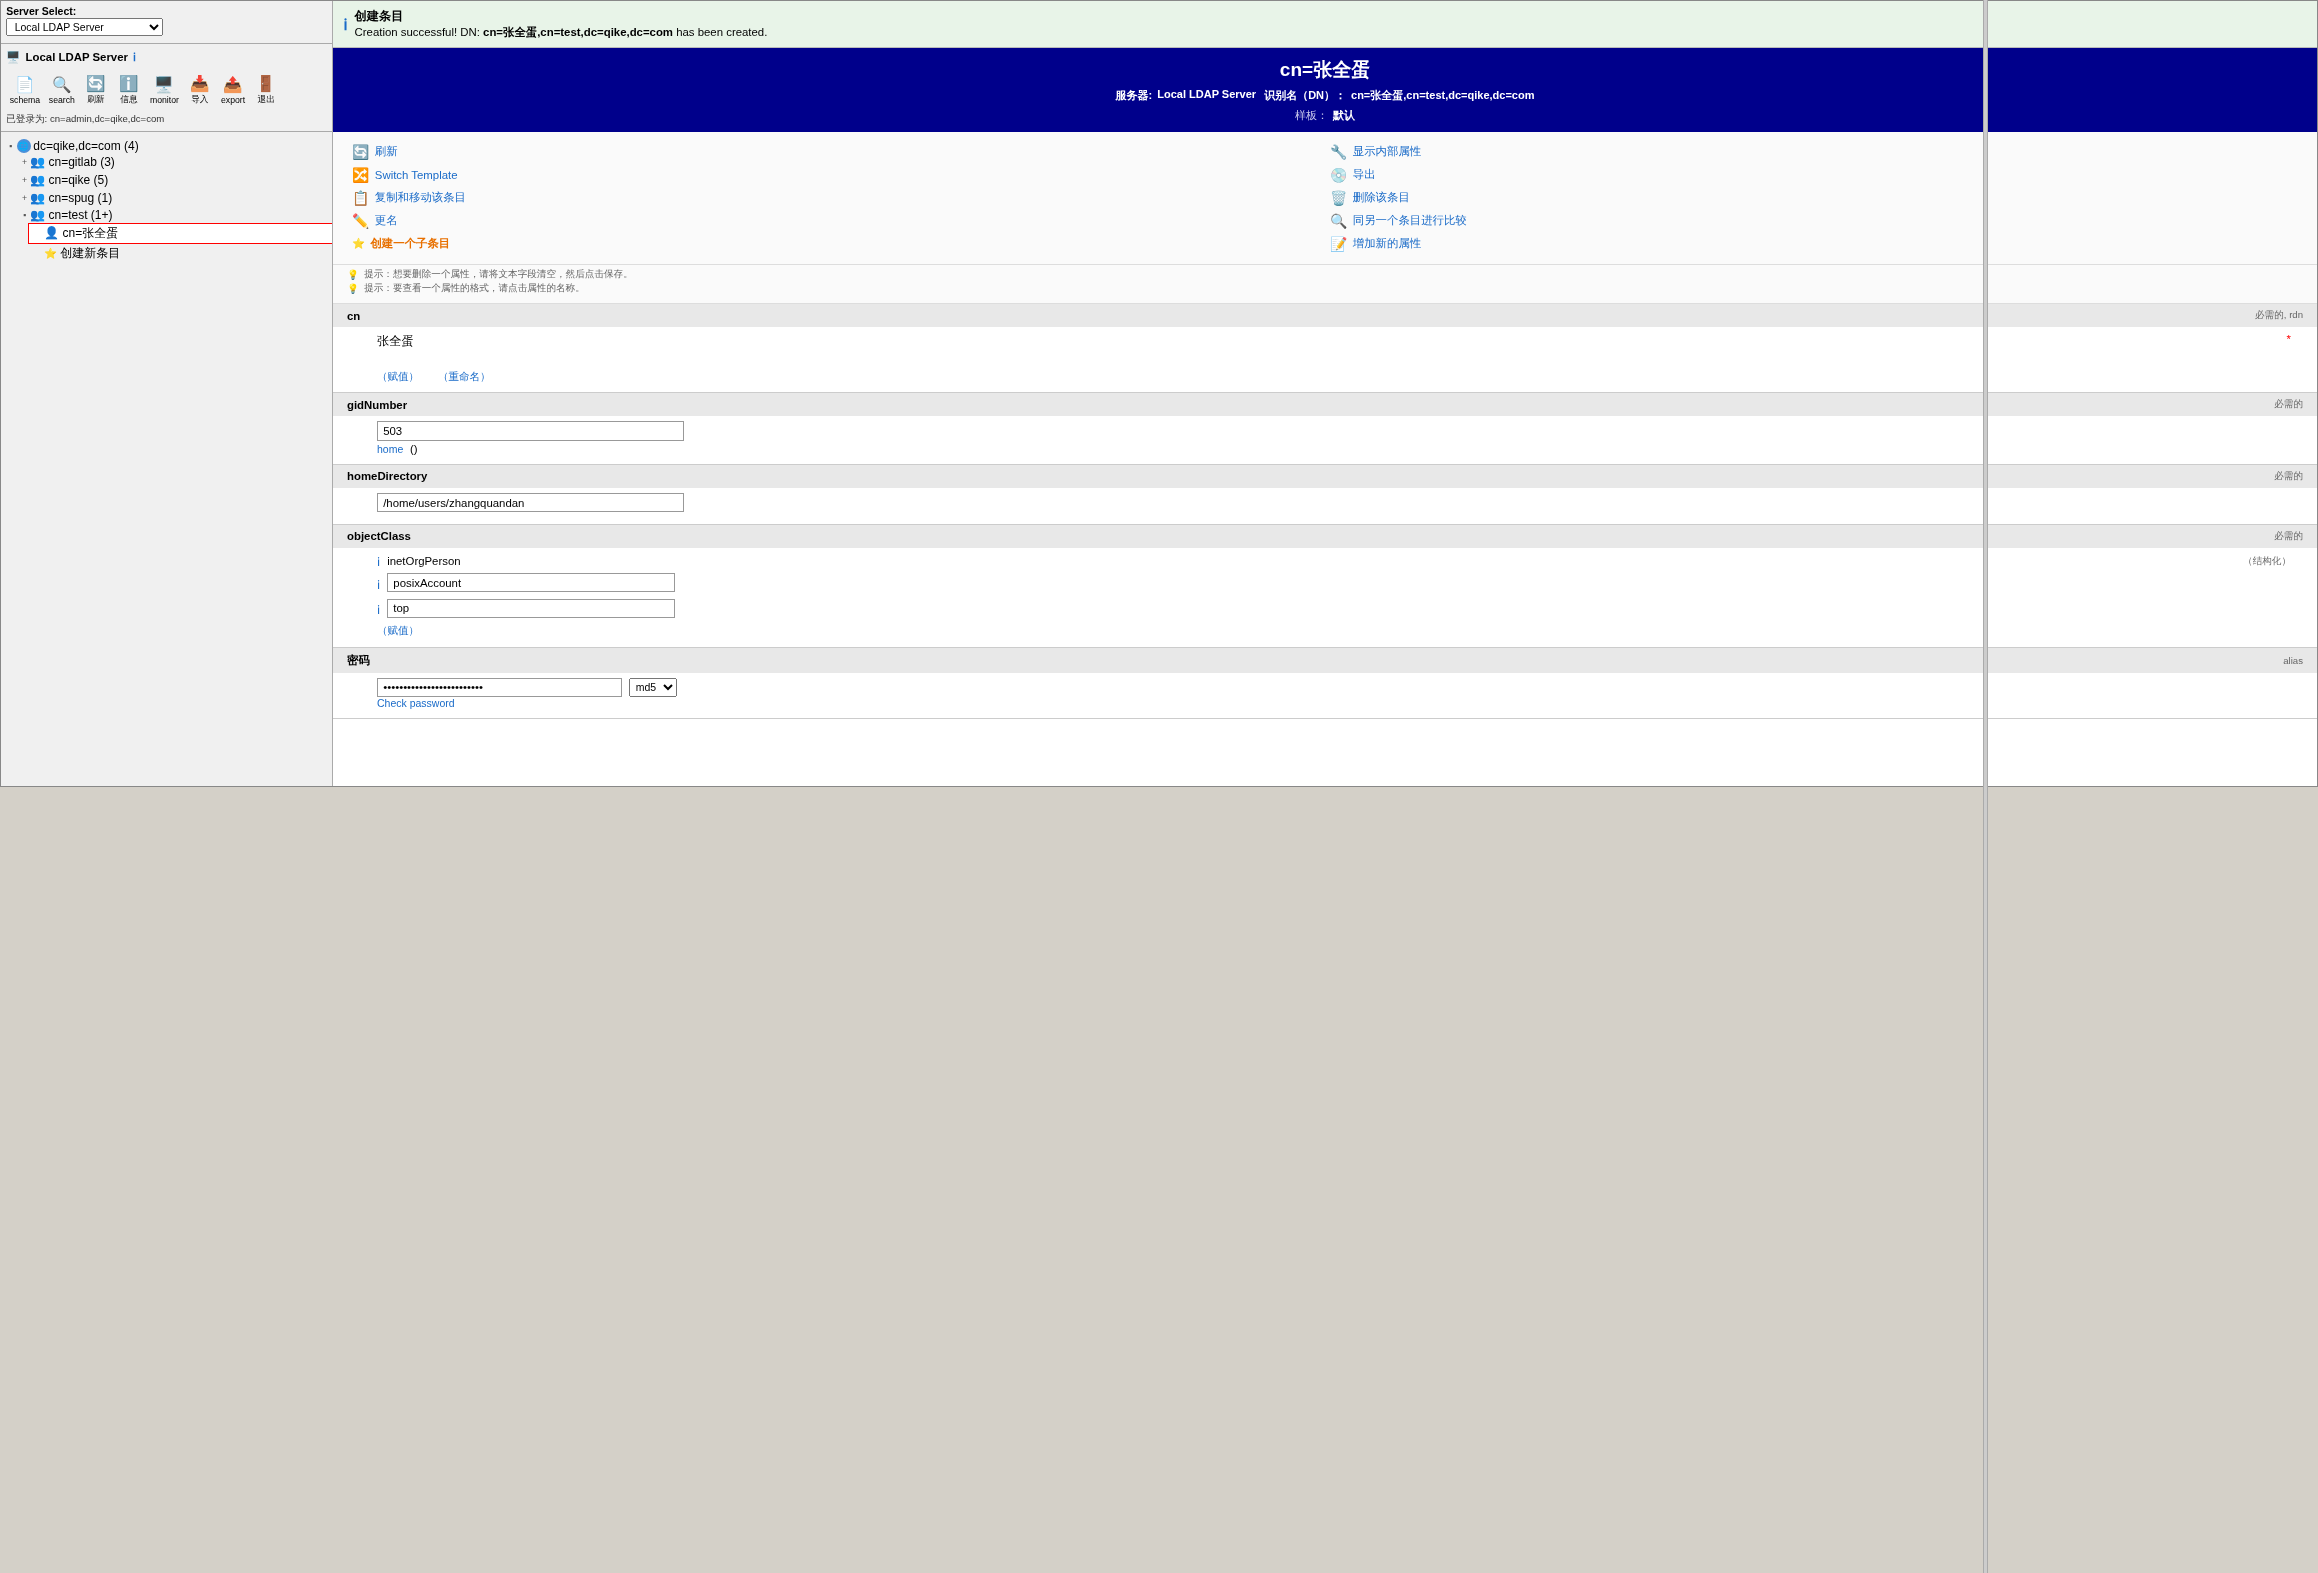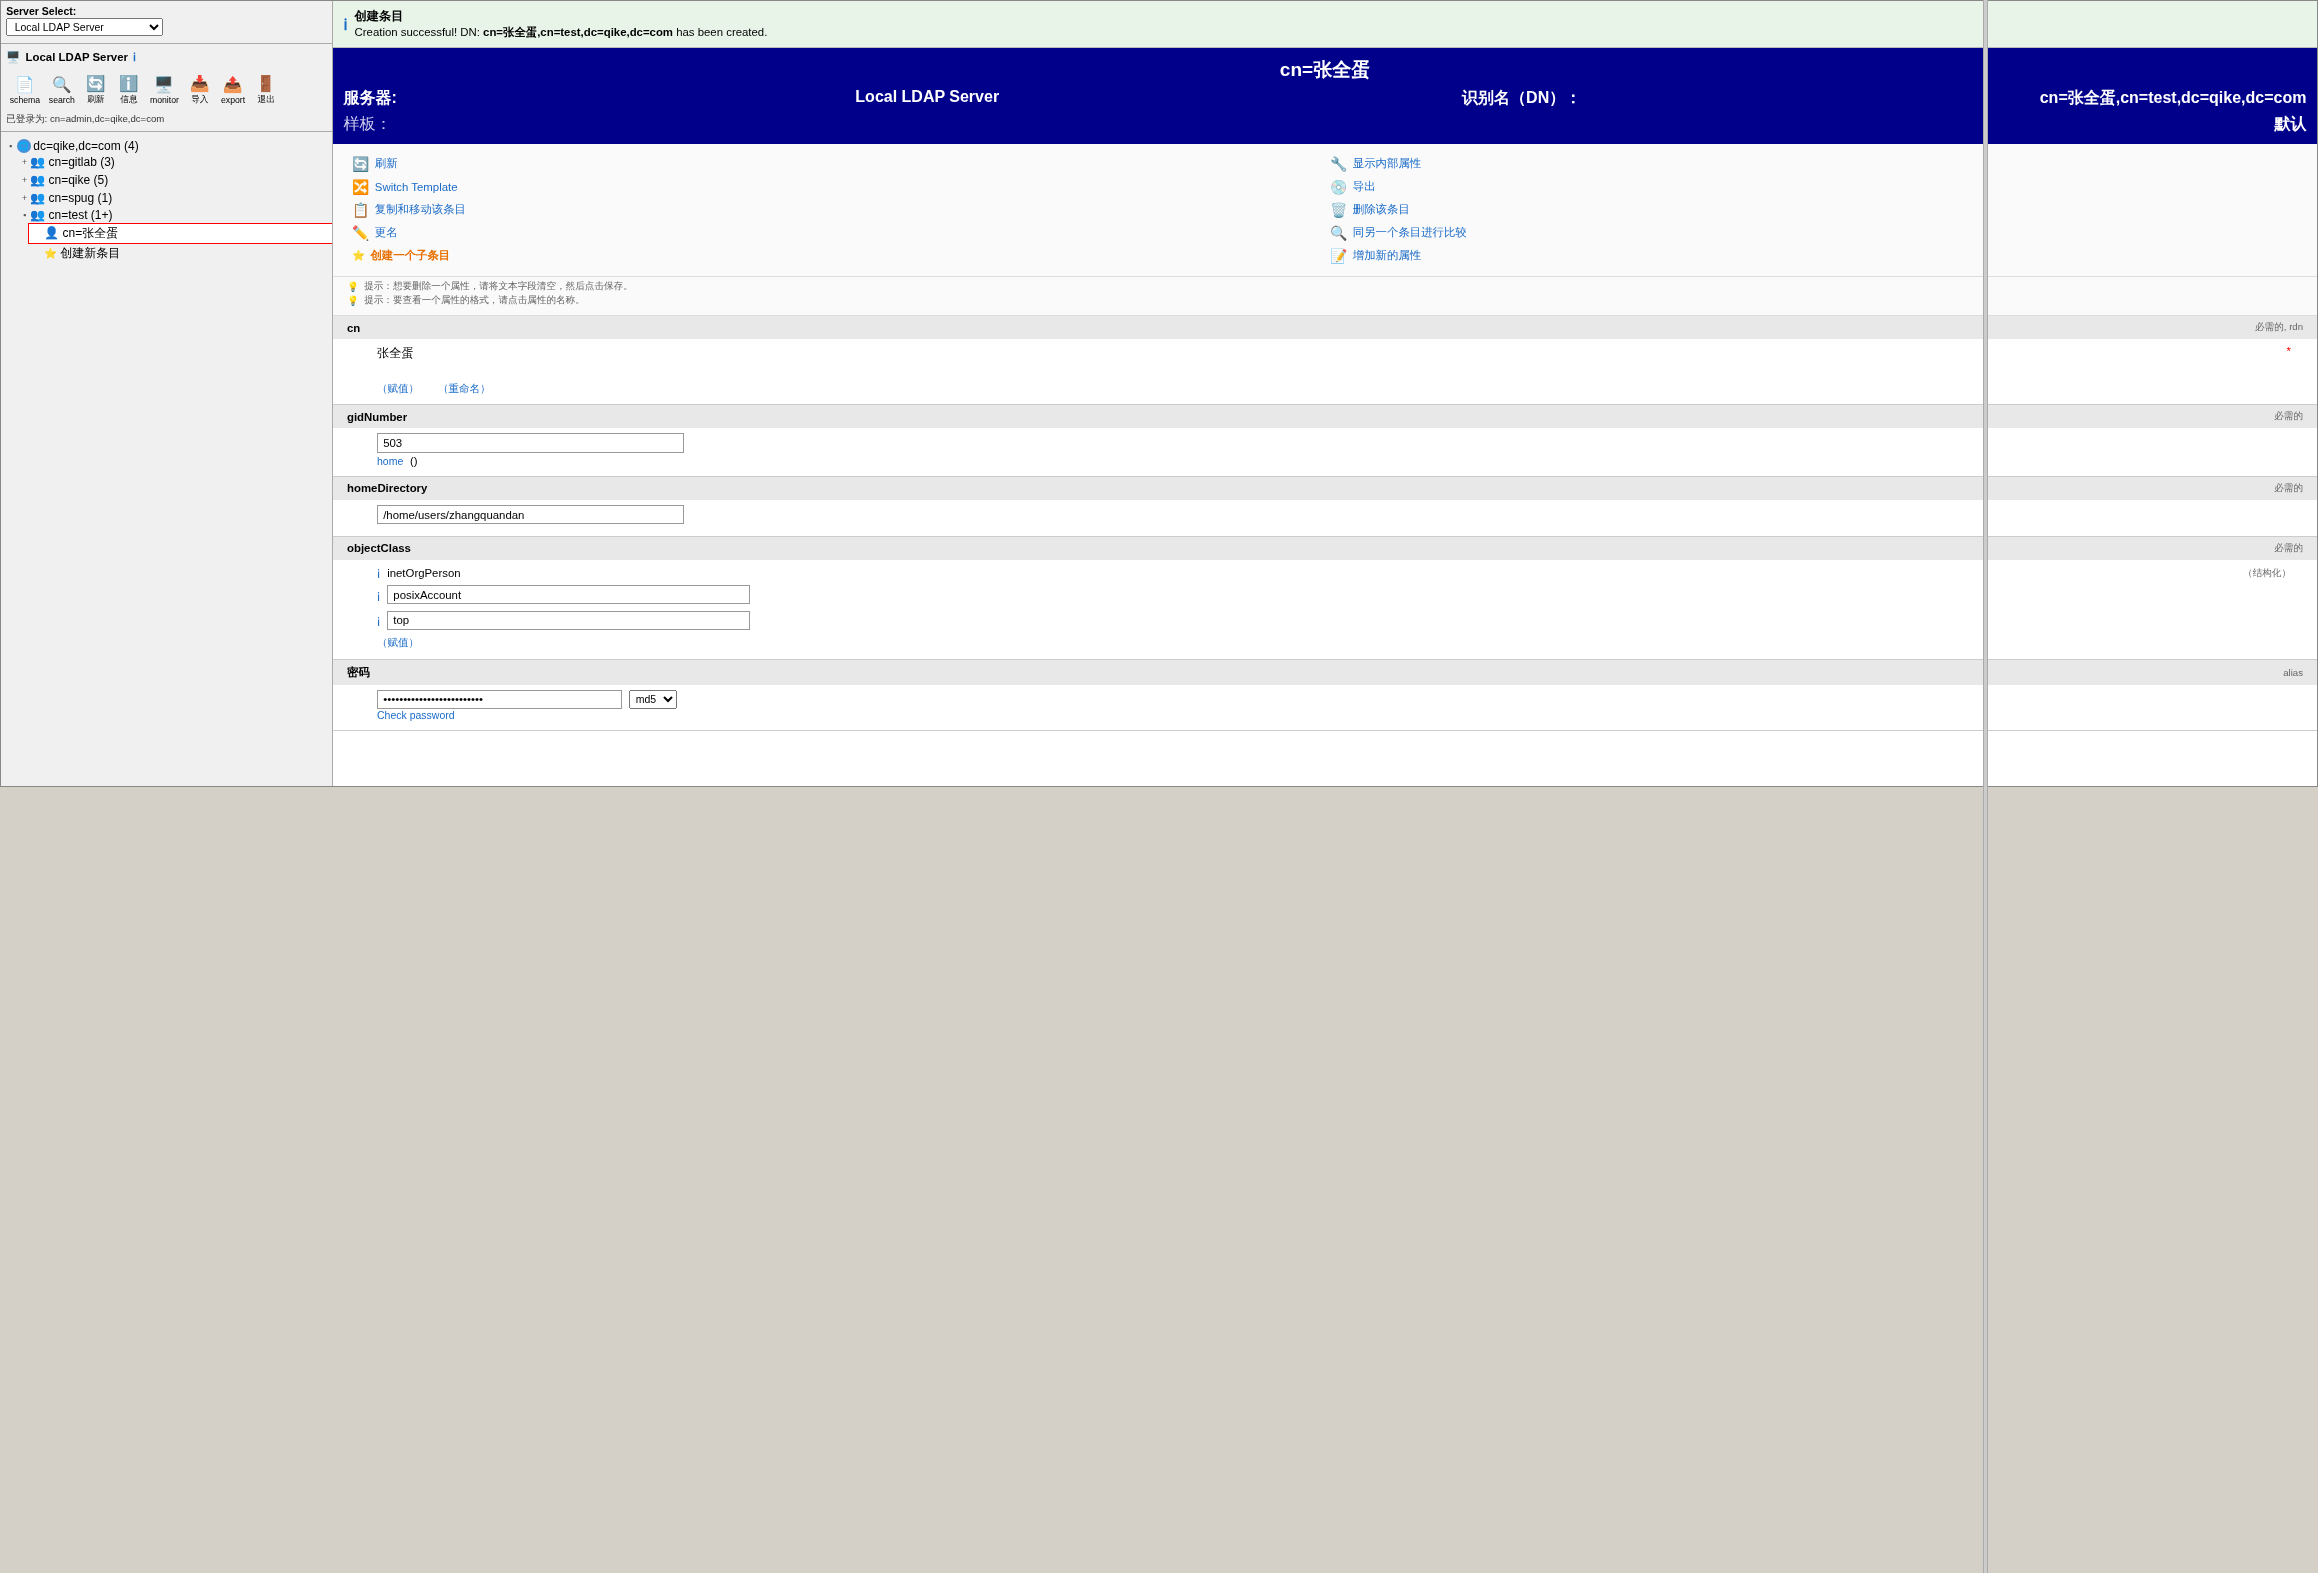--- a/index.html
+++ b/index.html
@@ -146,23 +146,23 @@
       text-align: center;
       padding: 8.7px 10.5px 3.5px 10.5px;
     }
     .dn-header .cn-title {
       font-size: 19px;
       font-weight: bold;
       margin-bottom: 5.2px;
     }
     .dn-info-row {
       display: flex;
-      justify-content: space-between;
+      justify-content: center;
       gap: 5px;
-      font-size: 16px;
+      font-size: 11px;
       flex-wrap: wrap;
       padding-bottom: 5.2px;
     }
     .dn-info-row span { color: #cce; }
     .dn-info-row strong { color: #fff; }
     
     .actions-area {
       display: grid;
       grid-template-columns: 1fr 1fr;
       gap: 0;
@@ -216,21 +216,21 @@
       background: #fff;
     }
     .attr-value {
       font-size: 12.2px;
       margin-bottom: 20px;
     }
     .attr-links { display: flex; gap: 19px; }
     .attr-link { color: #1a6bc8; font-size: 10.5px; cursor: pointer; }
     .attr-asterisk { color: red; float: right; }
     .input-field {
-      width: 363px;
+      width: 288px;
       padding: 2.6px 5.2px;
       font-size: 11.4px;
       border: 0.9px solid #999;
       margin-bottom: 2.6px;
     }
     .input-wide {
       width: 307px;
     }
     .test-link { color: #1a6bc8; font-size: 10.5px; cursor: pointer; margin-right: 3.5px; }
     .obj-class-row {

